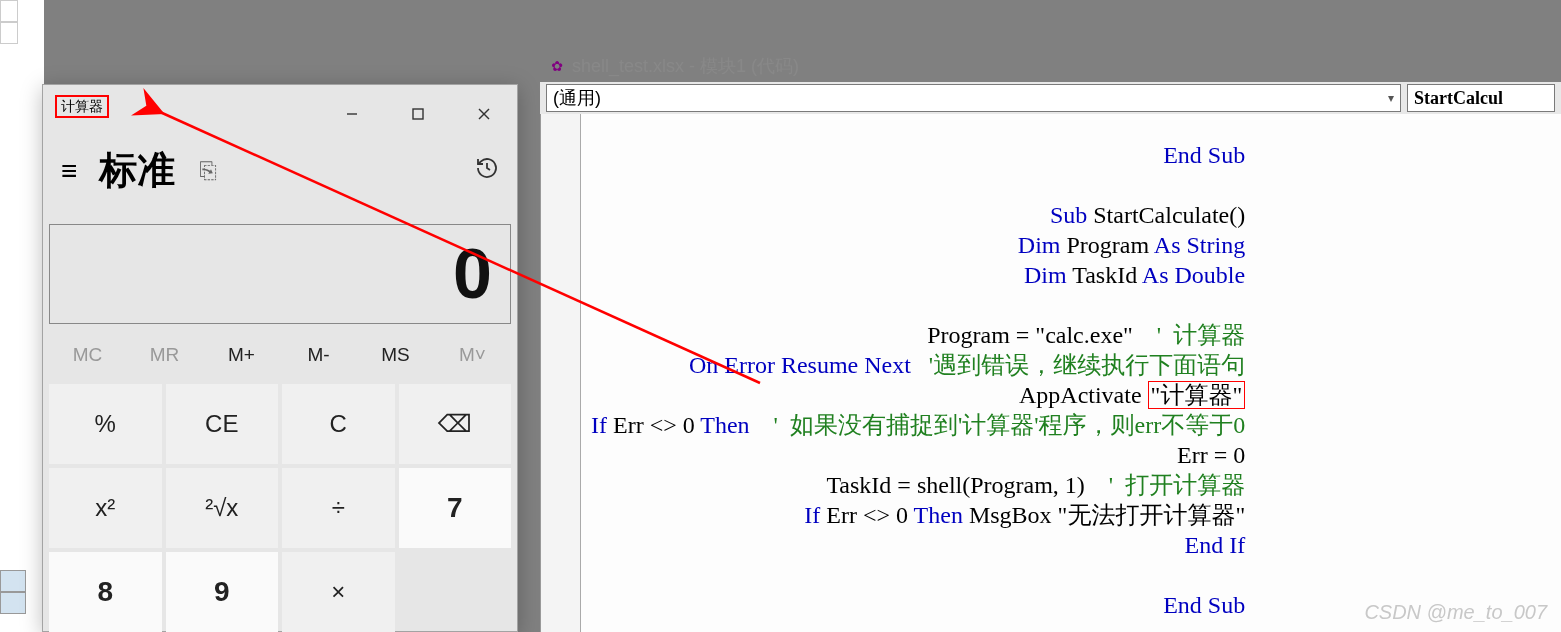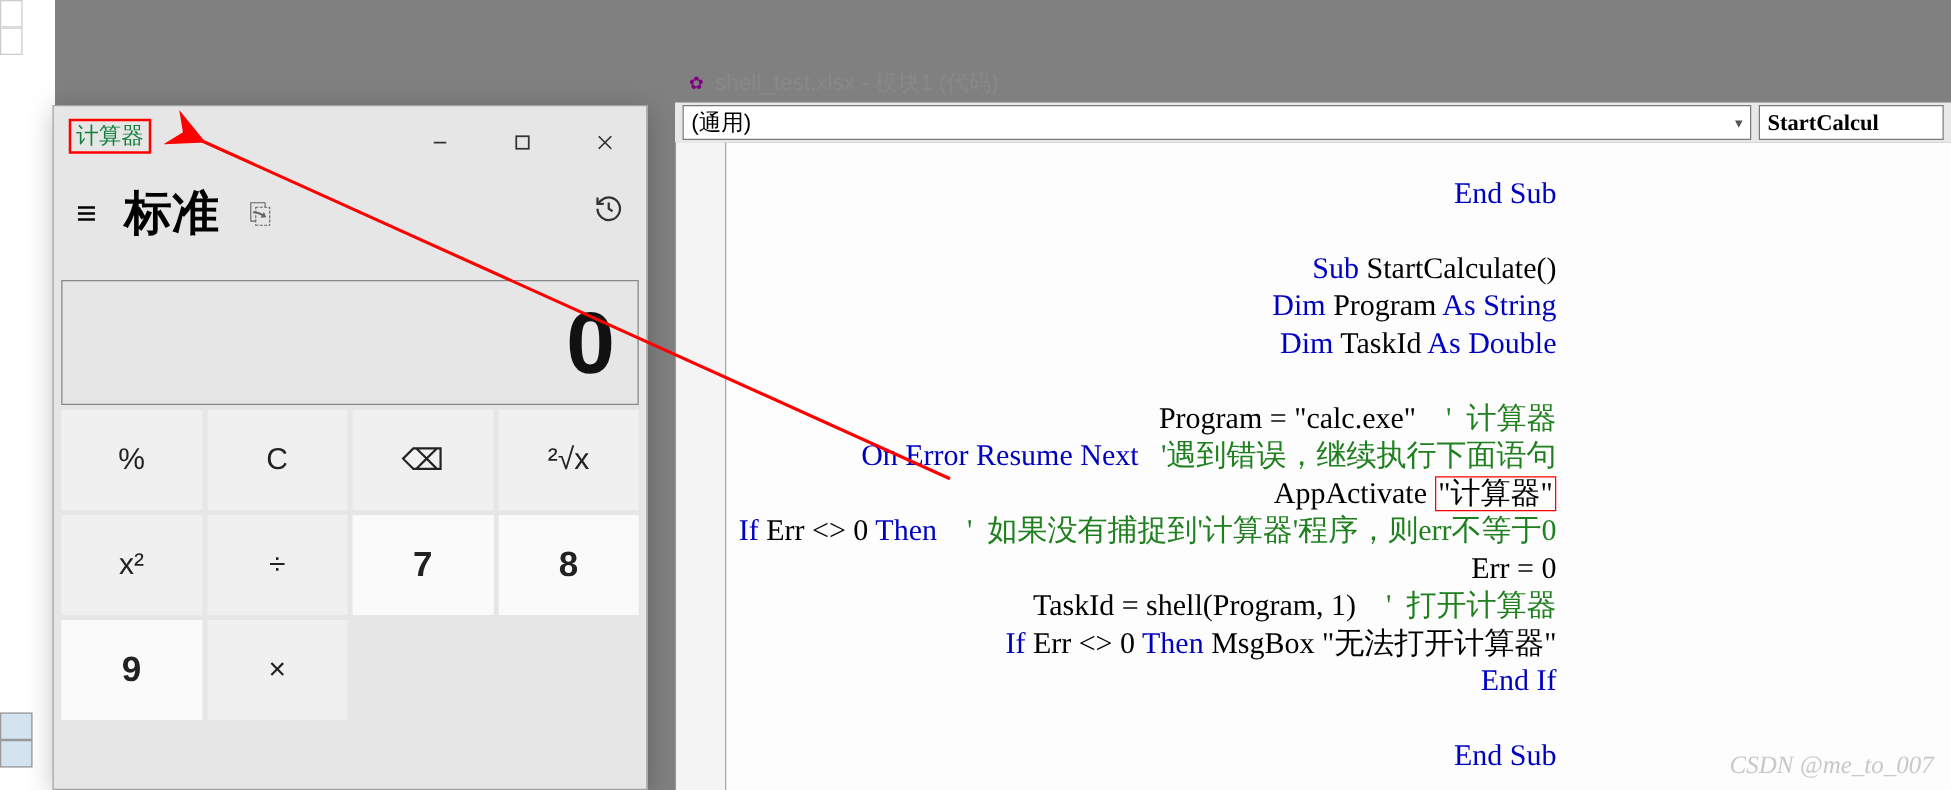--- a/index.html
+++ b/index.html
@@ -51,22 +51,22 @@
       box-shadow: 0 4px 20px rgba(0,0,0,.25);
     }
     .calc-titlebar {
       height: 52px;
       display: flex;
       align-items: flex-start;
       justify-content: space-between;
       padding: 10px 0 0 12px;
     }
     .calc-title {
-      font-size: 18px;
-      color: #15803d;
+      font-size: 14px;
+      color: #000000;
       border: 2px solid #ff0000;
       padding: 1px 4px;
       line-height: 1.2;
     }
     .calc-winbtns {
       display: flex;
       margin-top: -2px;
     }
     .calc-winbtn {
       width: 66px;
@@ -248,21 +248,21 @@
       pointer-events: none;
     }
     
     .watermark {
       position: absolute;
       right: 14px;
       bottom: 8px;
       color: #c8c8c8;
       font-style: italic;
       font-size: 20px;
-      font-family: Liberation Serif, serif;
+      font-family: Liberation Sans, sans-serif;
     }
   </style>
 </head>
 <body>
 
 <div class="sheet-bg">
   <div class="sheet-cell sheet-row1"></div>
   <div class="sheet-cell sheet-row2"></div>
   <div class="sheet-body1"></div>
   <div class="sheet-body2"></div>
@@ -298,26 +298,35 @@
     <span class="calc-ontop">⎘</span>
     <span class="calc-history-icon">
       <svg width="24" height="24" viewBox="0 0 24 24" fill="none" stroke="#333" stroke-width="1.8">
           <path d="M3 12a9 9 0 1 0 3-6.7L3 8"></path>
           <polyline points="3 3 3 8 8 8"></polyline>
           <polyline points="12 7 12 12 15 14"></polyline>
         </svg>
     </span>
   </div>
   <div class="calc-display">0</div>
+  <div class="calc-mem">
+    <div>MC</div>
+    <div>MR</div>
+    <div class="active">M+</div>
+    <div class="active">M-</div>
+    <div class="active">MS</div>
+    <div>M˅</div>
+  </div>
   <div class="calc-grid">
     <div>%</div>
+    <div>CE</div>
     <div>C</div>
     <div>⌫</div>
+    <div>x²</div>
     <div>²√x</div>
-    <div>x²</div>
     <div>÷</div>
     <div class="num">7</div>
     <div class="num">8</div>
     <div class="num">9</div>
     <div>×</div>
   </div>
 </div>
 
 <div class="vba-title">
   <span class="vba-icon">✿</span>

